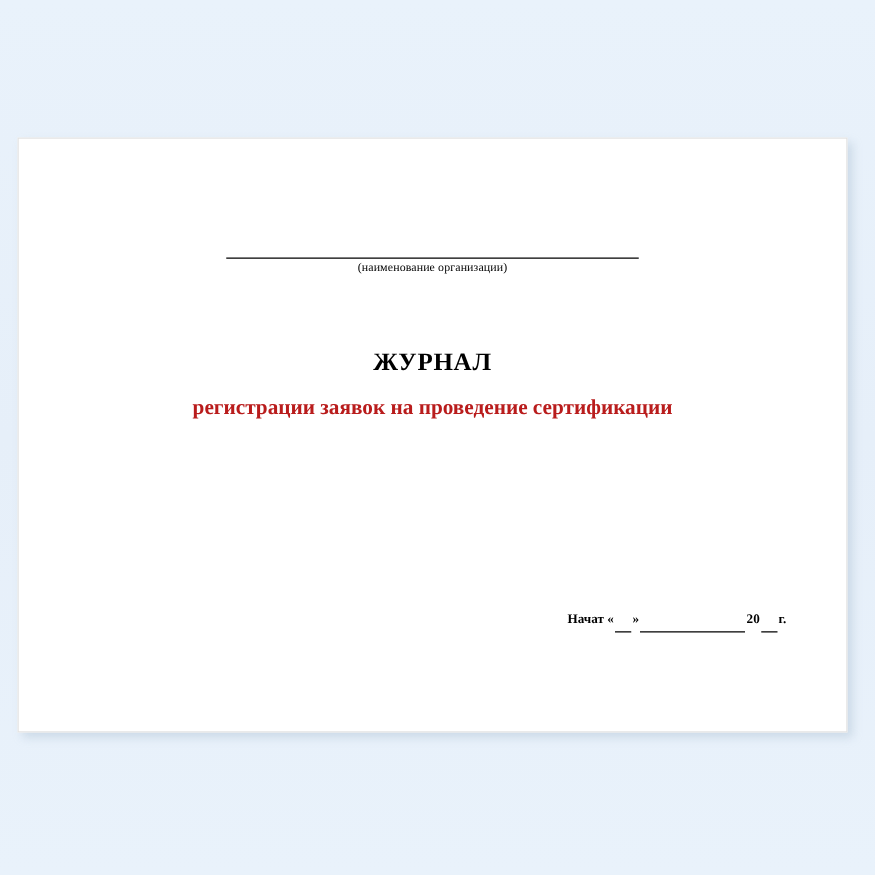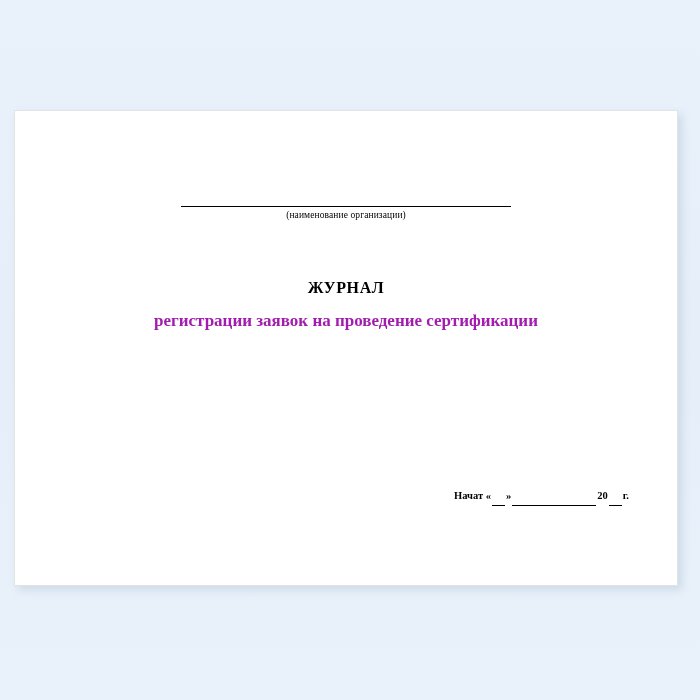--- a/index.html
+++ b/index.html
@@ -61,30 +61,30 @@
     letter-spacing: 0.1px;
   }
   .title-block {
     position: absolute;
     left: 0;
     right: 0;
     top: 168px;
     text-align: center;
   }
   .title-main {
-    font-size: 16px;
+    font-size: 20px;
     font-weight: bold;
     letter-spacing: 0.6px;
     color: #000000;
   }
   .title-sub {
     margin-top: 14px;
     font-size: 17px;
     font-weight: bold;
-    color: #a21caf;
+    color: #b91c1c;
   }
   .dates-block {
     position: absolute;
     right: 48px;
     top: 374px;
     text-align: right;
     font-size: 10.5px;
     font-weight: bold;
     color: #000000;
     line-height: 21px;

